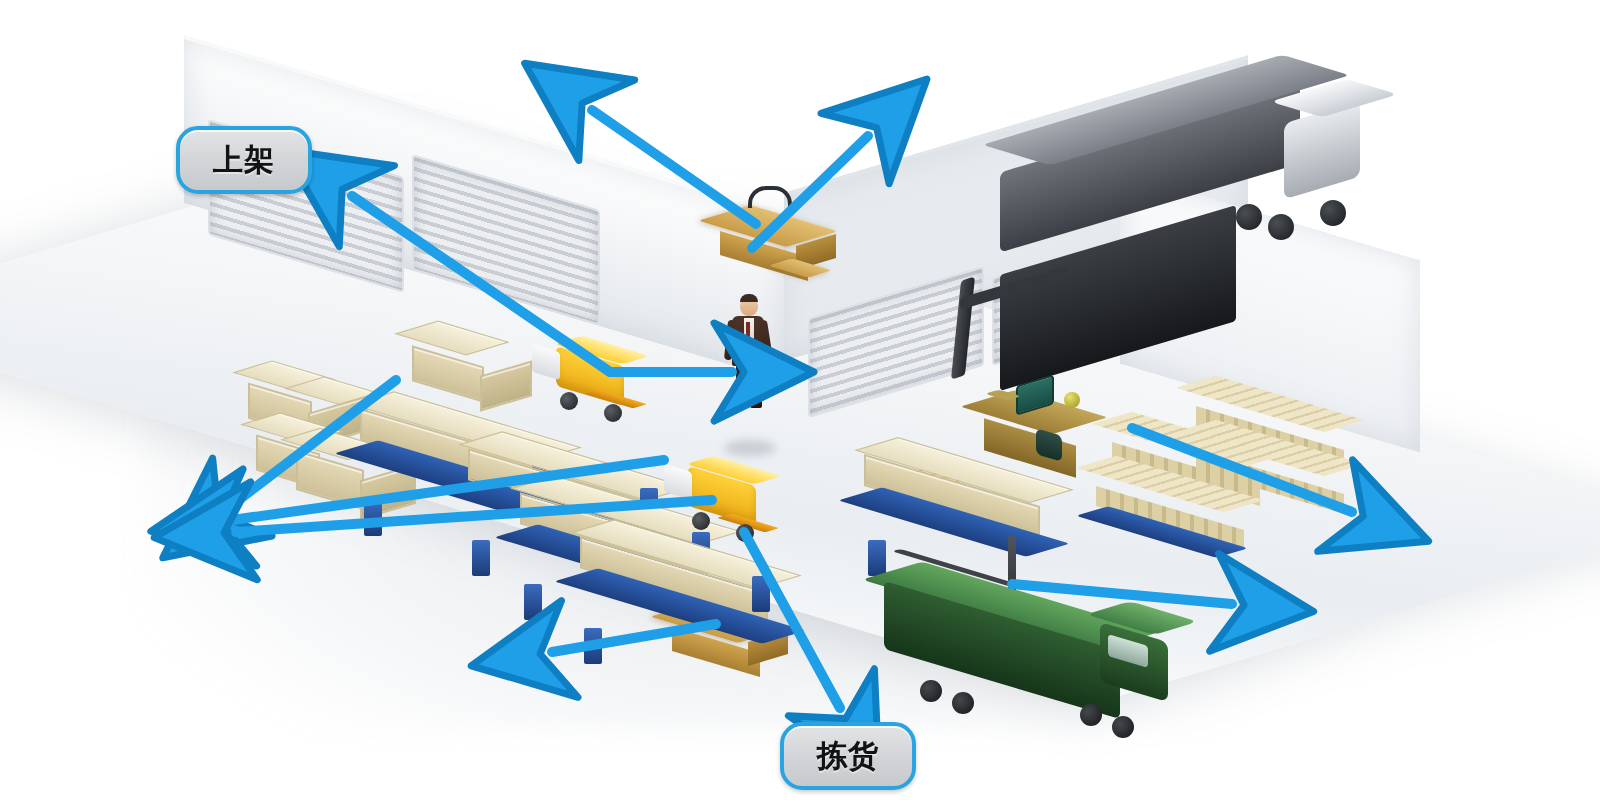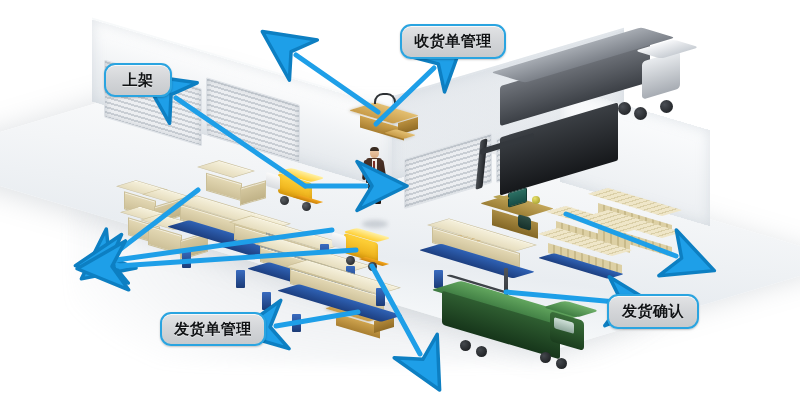--- a/index.html
+++ b/index.html
@@ -498,32 +498,26 @@
       <path d="M356,250 L118,266"></path>
       <path d="M358,312 L276,326"></path>
       <path d="M372,266 L420,354"></path>
       <path d="M566,214 L676,256"></path>
       <path d="M506,292 L616,302"></path>
       <path d="M306,186 L366,186"></path>
     </g>
   </svg>
 
 
-  <div class="label" style="left:400px;top:24px;width:106px;height:35px;">
-    <span>收货单管理</span>
-  </div>
-
-  <div class="label" style="left:104px;top:63px;width:68px;height:34px;">
+
+  <div class="label" style="left:88px;top:63px;width:68px;height:34px;">
     <span>上架</span>
   </div>
 
 
-  <div class="label" style="left:160px;top:312px;width:106px;height:34px;">
-    <span>发货单管理</span>
+
+  <div class="label" style="left:390px;top:361px;width:68px;height:34px;">
+    <span>拣货</span>
   </div>
 
 
 
-  <div class="label" style="left:607px;top:294px;width:92px;height:35px;">
-    <span>发货确认</span>
-  </div>
-
 </div>
 
 </body></html>

